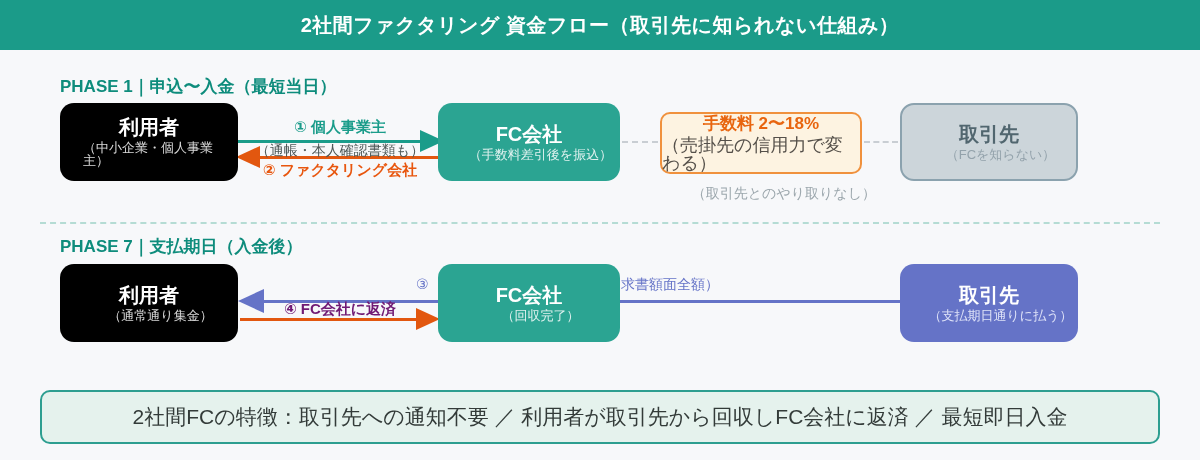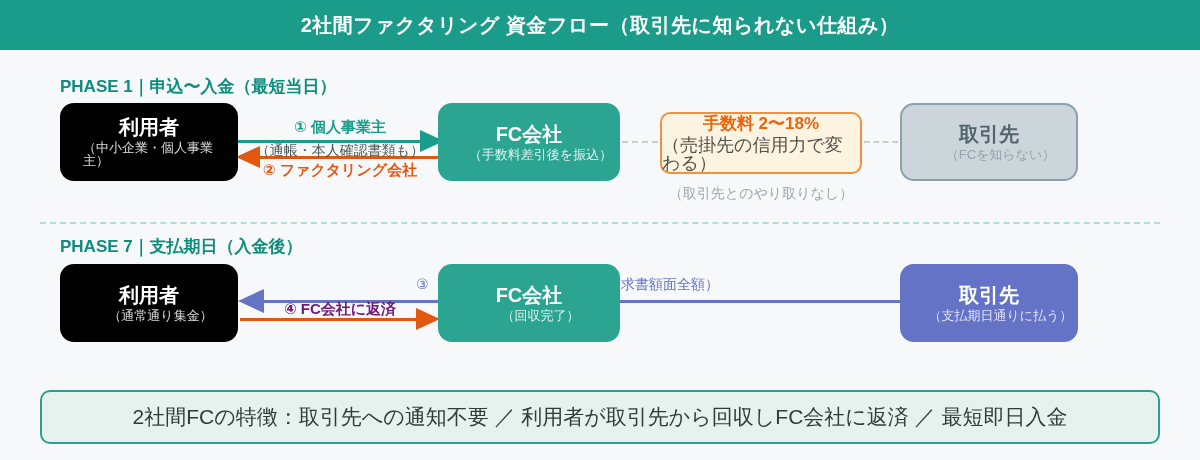--- a/index.html
+++ b/index.html
@@ -87,21 +87,21 @@
   
   .fee-box{
     position:absolute;left:660px;top:112px;width:202px;height:62px;
     background:#fdf3e1;border:2px solid #f0913d;border-radius:10px;
     box-sizing:border-box;display:flex;flex-direction:column;align-items:center;
     justify-content:center;gap:4px;z-index:3;
   }
   .fee-title{color:#e8650f;font-size:17px;font-weight:bold;line-height:1;}
   .fee-sub{color:#55504a;font-size:18px;line-height:1;}
   .note{
-    position:absolute;left:646px;top:185px;width:230px;text-align:center;
+    position:absolute;left:646px;top:185px;width:230px;text-align:right;
     color:#9ba6ac;font-size:14px;white-space:nowrap;
   }
 
   
   .divider{position:absolute;left:40px;top:222px;width:1120px;border-top:2px dashed #b5dcd4;}
 
   
   .footer-box{
     position:absolute;left:40px;top:390px;width:1120px;height:54px;
     background:#e5f2ed;border:2px solid #2d9e90;border-radius:10px;

